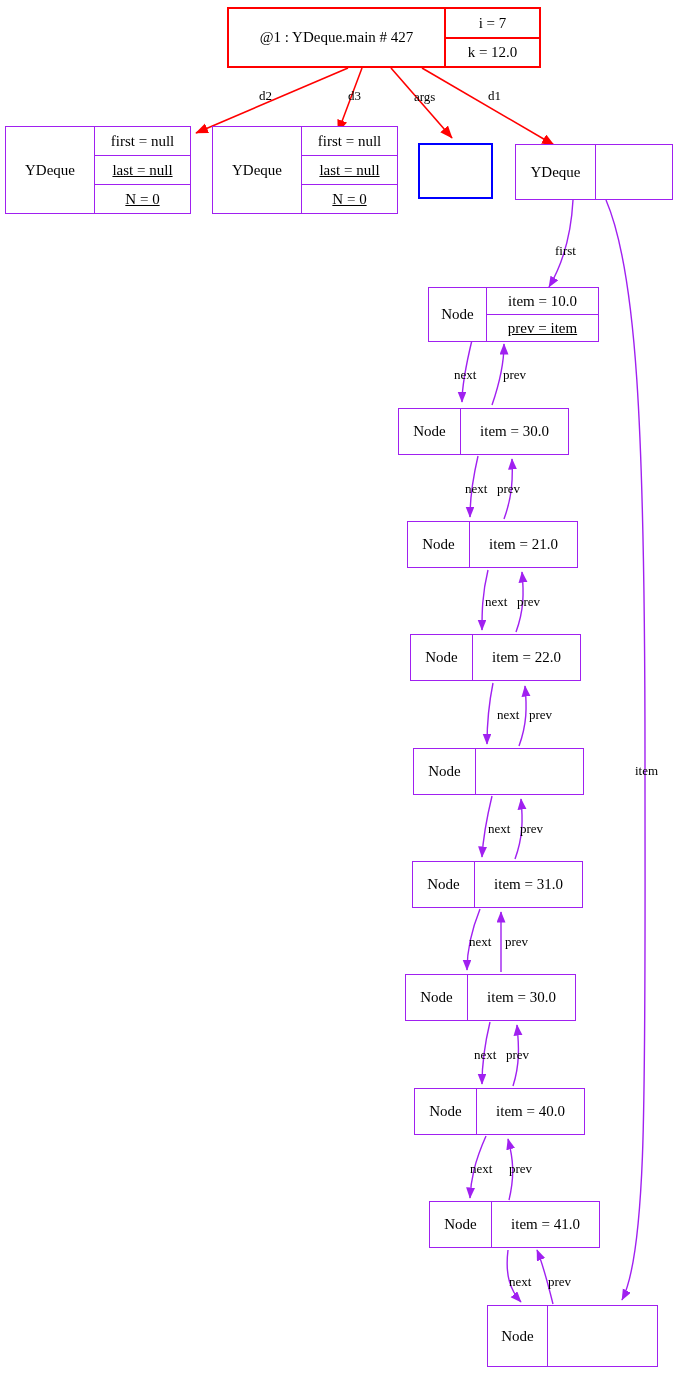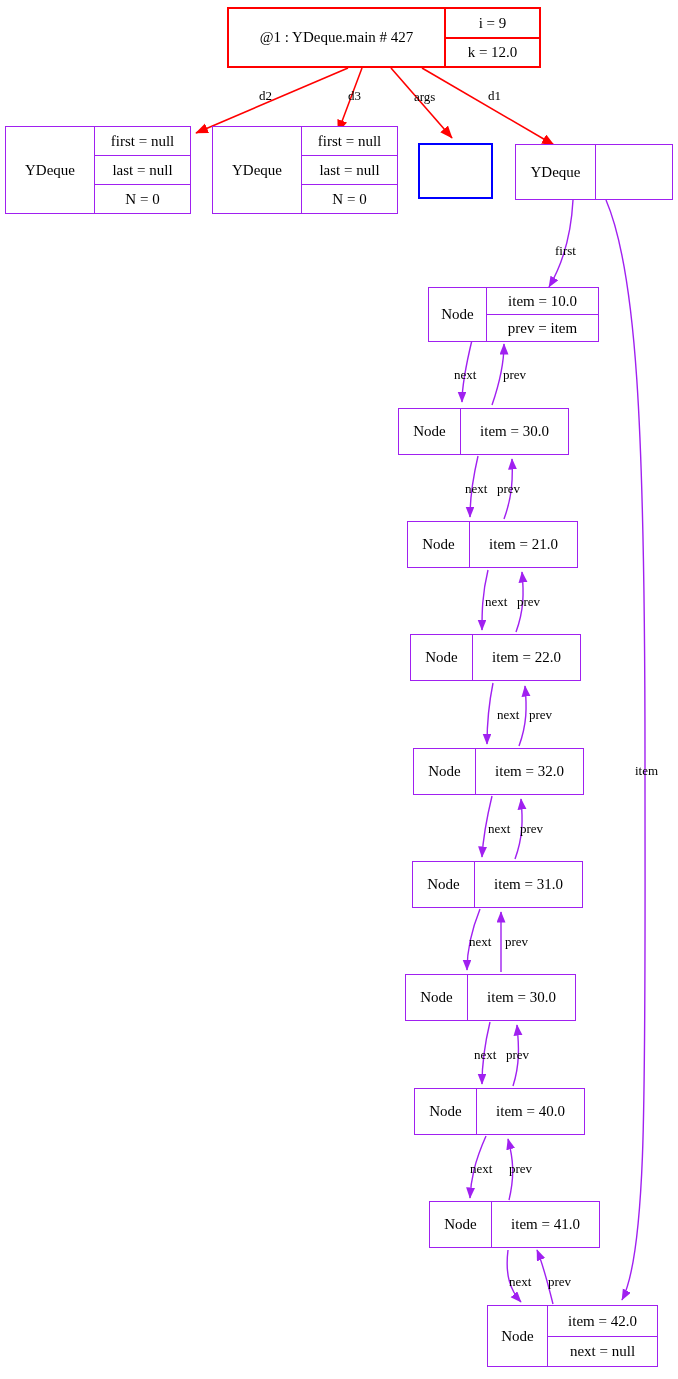--- a/index.html
+++ b/index.html
@@ -57,21 +57,21 @@
     justify-content: center;
     box-sizing: border-box;
     flex: 1 1 0;
     padding: 0 8px;
     white-space: nowrap;
   }
   .red .cell-left  { border-right: 2px solid #ff0000; }
   .red .cell-row + .cell-row { border-top: 2px solid #ff0000; }
 
   .purple .cell-left { border-right: 1.5px solid #a020f0; }
-  .purple .cell-row + .cell-row { border-top: 1.5px solid #a020f0; }
+  .purple .cell-row + .cell-row { border-top: 1.5px solid #a020f0; text-decoration: underline; }
 
   
   .elabel {
     position: absolute;
     font-family: "Liberation Serif", "DejaVu Serif", serif;
     font-size: 13px;
     color: #000000;
     white-space: nowrap;
   }
 </style>
@@ -170,21 +170,21 @@
 
   <div class="elabel" style="left:470px; top:1161px;">next</div>
   <div class="elabel" style="left:509px; top:1161px;">prev</div>
 
   <div class="elabel" style="left:509px; top:1274px;">next</div>
   <div class="elabel" style="left:548px; top:1274px;">prev</div>
 
   <div class="rec red" style="left:227px; top:7px; width:314px; height:61px;">
     <div class="cell-left" style="width:217px;">@1 : YDeque.main # 427</div>
     <div class="col-right">
-      <div class="cell-row">i = 9</div>
+      <div class="cell-row">i = 7</div>
       <div class="cell-row">k = 12.0</div>
     </div>
   </div>
 
   <div class="rec purple" style="left:5px; top:126px; width:186px; height:88px;">
     <div class="cell-left" style="width:89px;">YDeque</div>
     <div class="col-right">
       <div class="cell-row">first = null</div>
       <div class="cell-row">last = null</div>
       <div class="cell-row">N = 0</div>
@@ -232,23 +232,20 @@
 
   <div class="rec purple" style="left:410px; top:634px; width:171px; height:47px;">
     <div class="cell-left" style="width:62px;">Node</div>
     <div class="col-right">
       <div class="cell-row">item = 22.0</div>
     </div>
   </div>
 
   <div class="rec purple" style="left:413px; top:748px; width:171px; height:47px;">
     <div class="cell-left" style="width:62px;">Node</div>
-    <div class="col-right">
-      <div class="cell-row">item = 32.0</div>
-    </div>
   </div>
 
   <div class="rec purple" style="left:412px; top:861px; width:171px; height:47px;">
     <div class="cell-left" style="width:62px;">Node</div>
     <div class="col-right">
       <div class="cell-row">item = 31.0</div>
     </div>
   </div>
 
   <div class="rec purple" style="left:405px; top:974px; width:171px; height:47px;">
@@ -267,19 +264,15 @@
 
   <div class="rec purple" style="left:429px; top:1201px; width:171px; height:47px;">
     <div class="cell-left" style="width:62px;">Node</div>
     <div class="col-right">
       <div class="cell-row">item = 41.0</div>
     </div>
   </div>
 
   <div class="rec purple" style="left:487px; top:1305px; width:171px; height:62px;">
     <div class="cell-left" style="width:60px;">Node</div>
-    <div class="col-right">
-      <div class="cell-row">item = 42.0</div>
-      <div class="cell-row">next = null</div>
-    </div>
   </div>
 
 </div>
 
 </body></html>

